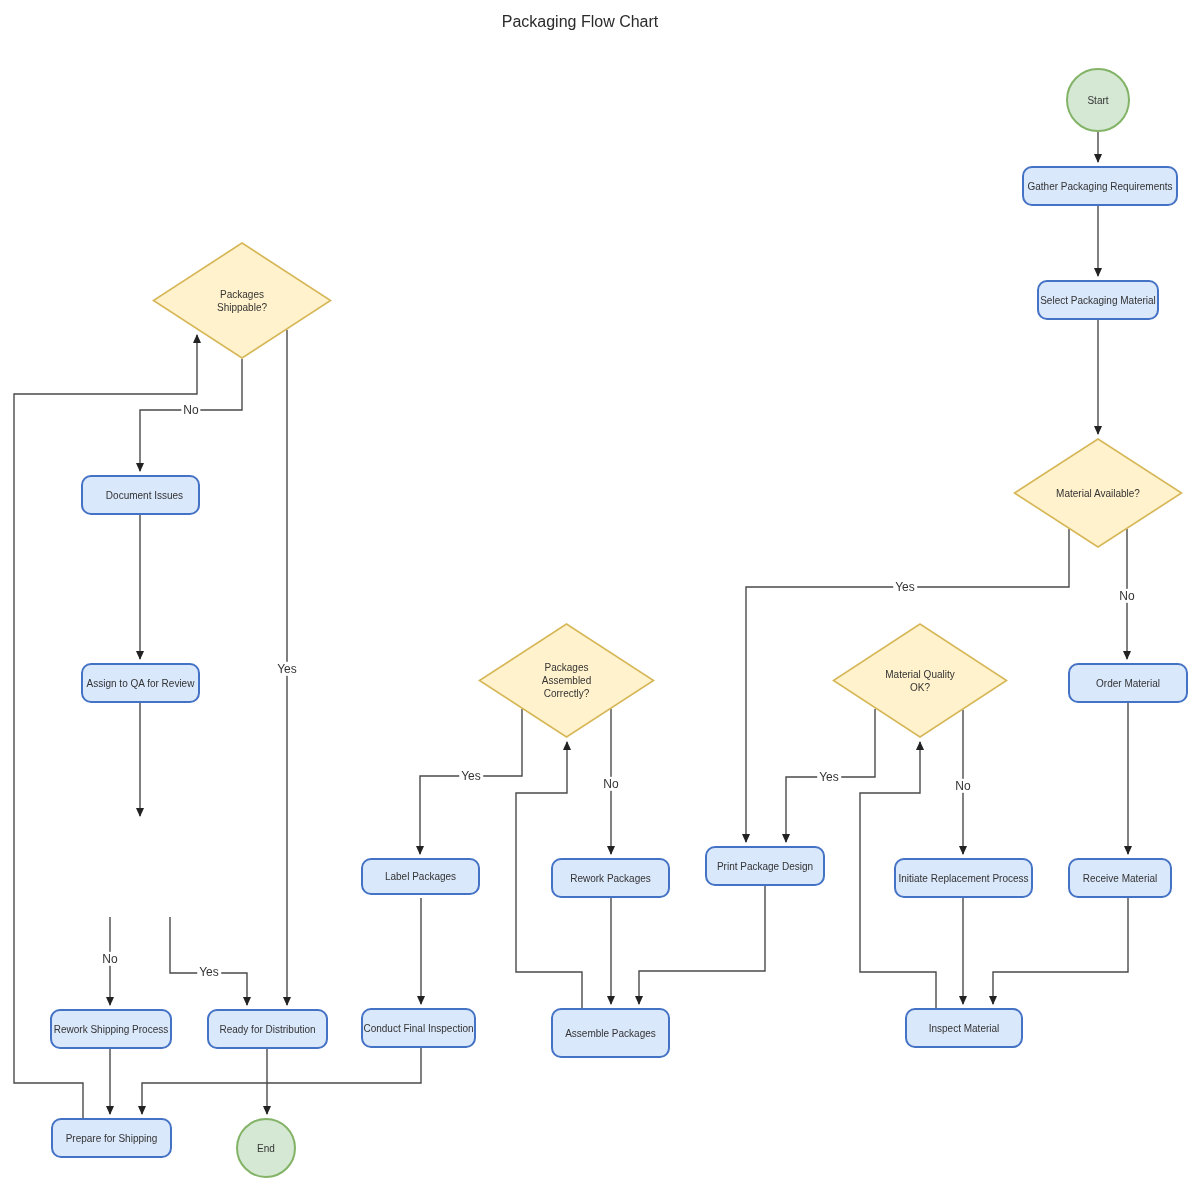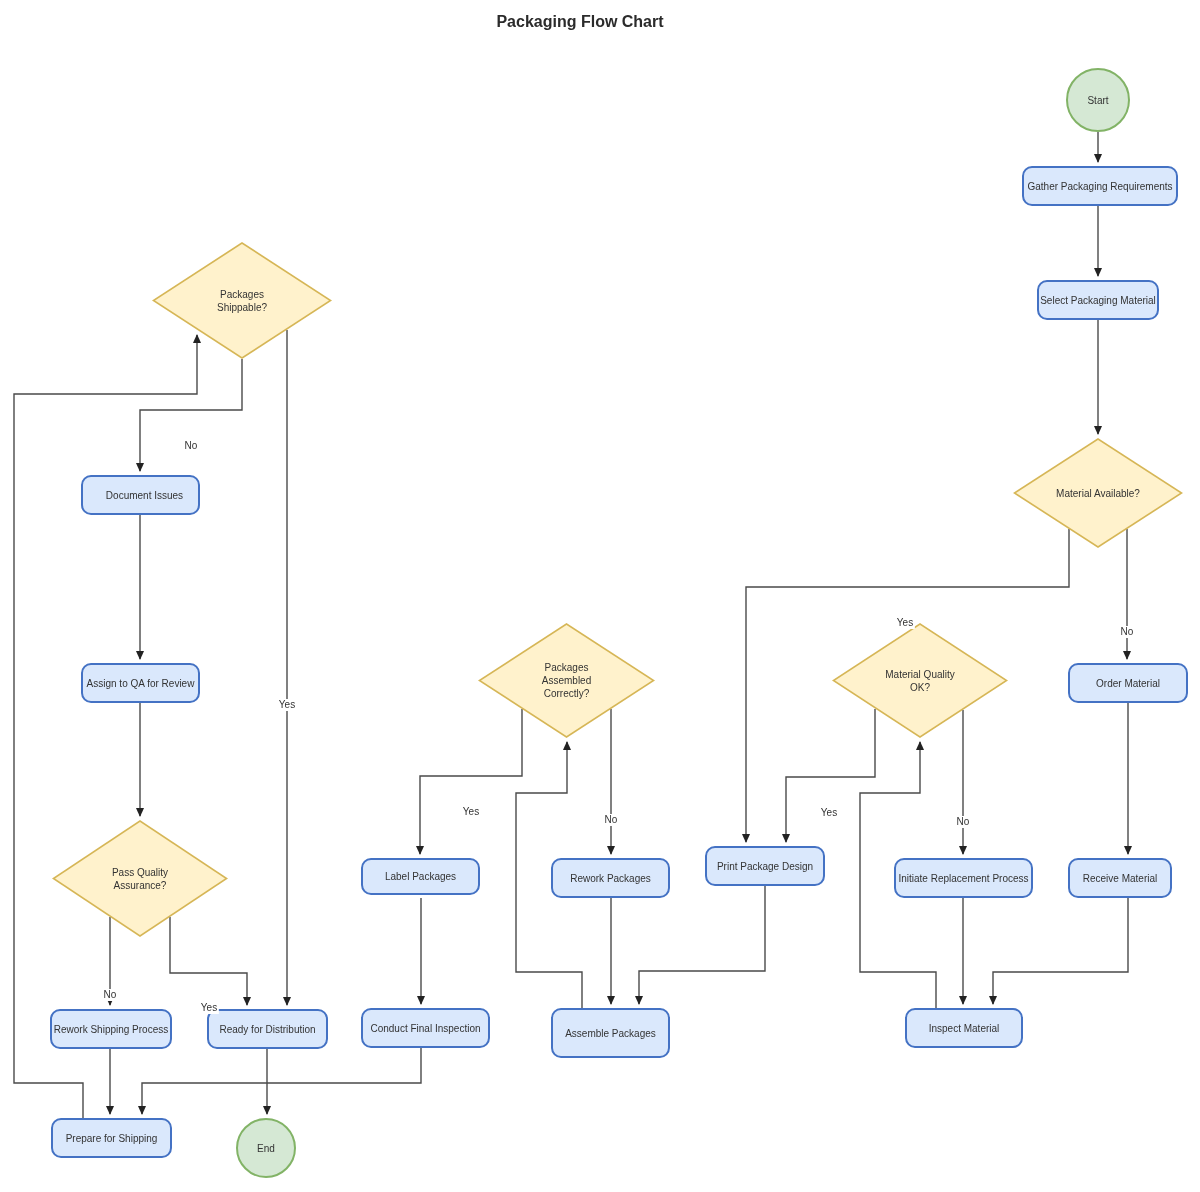--- a/index.html
+++ b/index.html
@@ -2,21 +2,21 @@
 <html style="--process-fill: #dae8fc; --process-border: #4472c4; --decision-fill: #fff2cc; --decision-border: #d6b656; --terminal-fill: #d5e8d4; --terminal-border: #82b366; --edge: #4a4a4a; --arrow: #222222; --text: #333333; --title-text: #2b2b2b;"><head>
 <meta charset="utf-8">
 <style>
   html,body { margin:0; padding:0; background:#fff; }
   #canvas {
     position:relative; width:1200px; height:1192px; background:#fff;
     font-family:"Liberation Sans", sans-serif; overflow:hidden;
   }
   #title {
     position:absolute; top:13px; left:580px; transform:translateX(-50%);
-    font-size:16px; font-weight:bold; color:var(--title-text,#2b2b2b); white-space:nowrap;
+    font-size:16px; font-weight:normal; color:var(--title-text,#2b2b2b); white-space:nowrap;
   }
   #edges { position:absolute; left:0; top:0; }
   .edge { fill:none; stroke:var(--edge,#4a4a4a); stroke-width:1.4; }
   #arrowhead path { fill:var(--arrow,#222); }
   .node {
     position:absolute; display:flex; align-items:center; justify-content:center;
     text-align:center; font-size:10px; color:var(--text,#333); box-sizing:border-box;border-radius:10px;
   }
   .process {
     background:var(--process-fill,#dae8fc);
@@ -35,21 +35,21 @@
     background:var(--decision-border,#d6b656);
   }
   .decision .shape-inner {
     position:absolute; left:3px; top:2px; right:3px; bottom:2px;
     clip-path:polygon(50% 0,100% 50%,50% 100%,0 50%);
     background:var(--decision-fill,#fff2cc);
   }
   .decision .lbl { position:relative; white-space:pre-line; line-height:1.3; }
   .edge-label {
     position:absolute; transform:translate(-50%,-50%);
-    background:#fff; padding:0 2px; font-size:10px; color:var(--text,#333); line-height:1.2;margin-top:36px;
+    background:#fff; padding:0 2px; font-size:12px; color:var(--text,#333); line-height:1.2;
   }
 </style>
 </head>
 <body>
 
 <div id="canvas">
 
   <div id="title">Packaging Flow Chart</div>
 
   <svg id="edges" width="1200" height="1192">
@@ -117,21 +117,21 @@
   </div>
   <div class="node process" style="left:361px; top:858px; width:119px; height:37px;">
     <span>Label Packages</span>
   </div>
   <div class="node process" style="left:551px; top:858px; width:119px; height:40px;">
     <span>Rework Packages</span>
   </div>
   <div class="node process" style="left:551px; top:1008px; width:119px; height:50px;">
     <span>Assemble Packages</span>
   </div>
-  <div class="node process" style="left:361px; top:1008px; width:129px; height:40px;">
+  <div class="node process" style="left:361px; top:1008px; width:115px; height:40px;">
     <span>Conduct Final Inspection</span>
   </div>
   <div class="node process" style="left:81px; top:475px; width:119px; height:40px;padding-left:8px;">
     <span>Document Issues</span>
   </div>
   <div class="node process" style="left:81px; top:663px; width:119px; height:40px;">
     <span>Assign to QA for Review</span>
   </div>
   <div class="node process" style="left:50px; top:1009px; width:122px; height:40px;">
     <span>Rework Shipping Process</span>
@@ -160,26 +160,20 @@
     <span class="lbl">Packages
 Assembled
 Correctly?</span>
   </div>
   <div class="node decision" style="left:152px; top:242px; width:180px; height:117px;">
     <div class="shape-outer"></div>
     <div class="shape-inner"></div>
     <span class="lbl">Packages
 Shippable?</span>
   </div>
-  <div class="node decision" style="left:52px; top:820px; width:176px; height:117px;">
-    <div class="shape-outer"></div>
-    <div class="shape-inner"></div>
-    <span class="lbl">Pass Quality
-Assurance?</span>
-  </div>
 
   <div class="edge-label" style="left:905px; top:587px;">Yes</div>
   <div class="edge-label" style="left:1127px; top:596px;">No</div>
   <div class="edge-label" style="left:829px; top:777px;">Yes</div>
   <div class="edge-label" style="left:963px; top:786px;">No</div>
   <div class="edge-label" style="left:471px; top:776px;">Yes</div>
   <div class="edge-label" style="left:611px; top:784px;">No</div>
   <div class="edge-label" style="left:287px; top:669px;">Yes</div>
   <div class="edge-label" style="left:191px; top:410px;">No</div>
   <div class="edge-label" style="left:209px; top:972px;">Yes</div>

